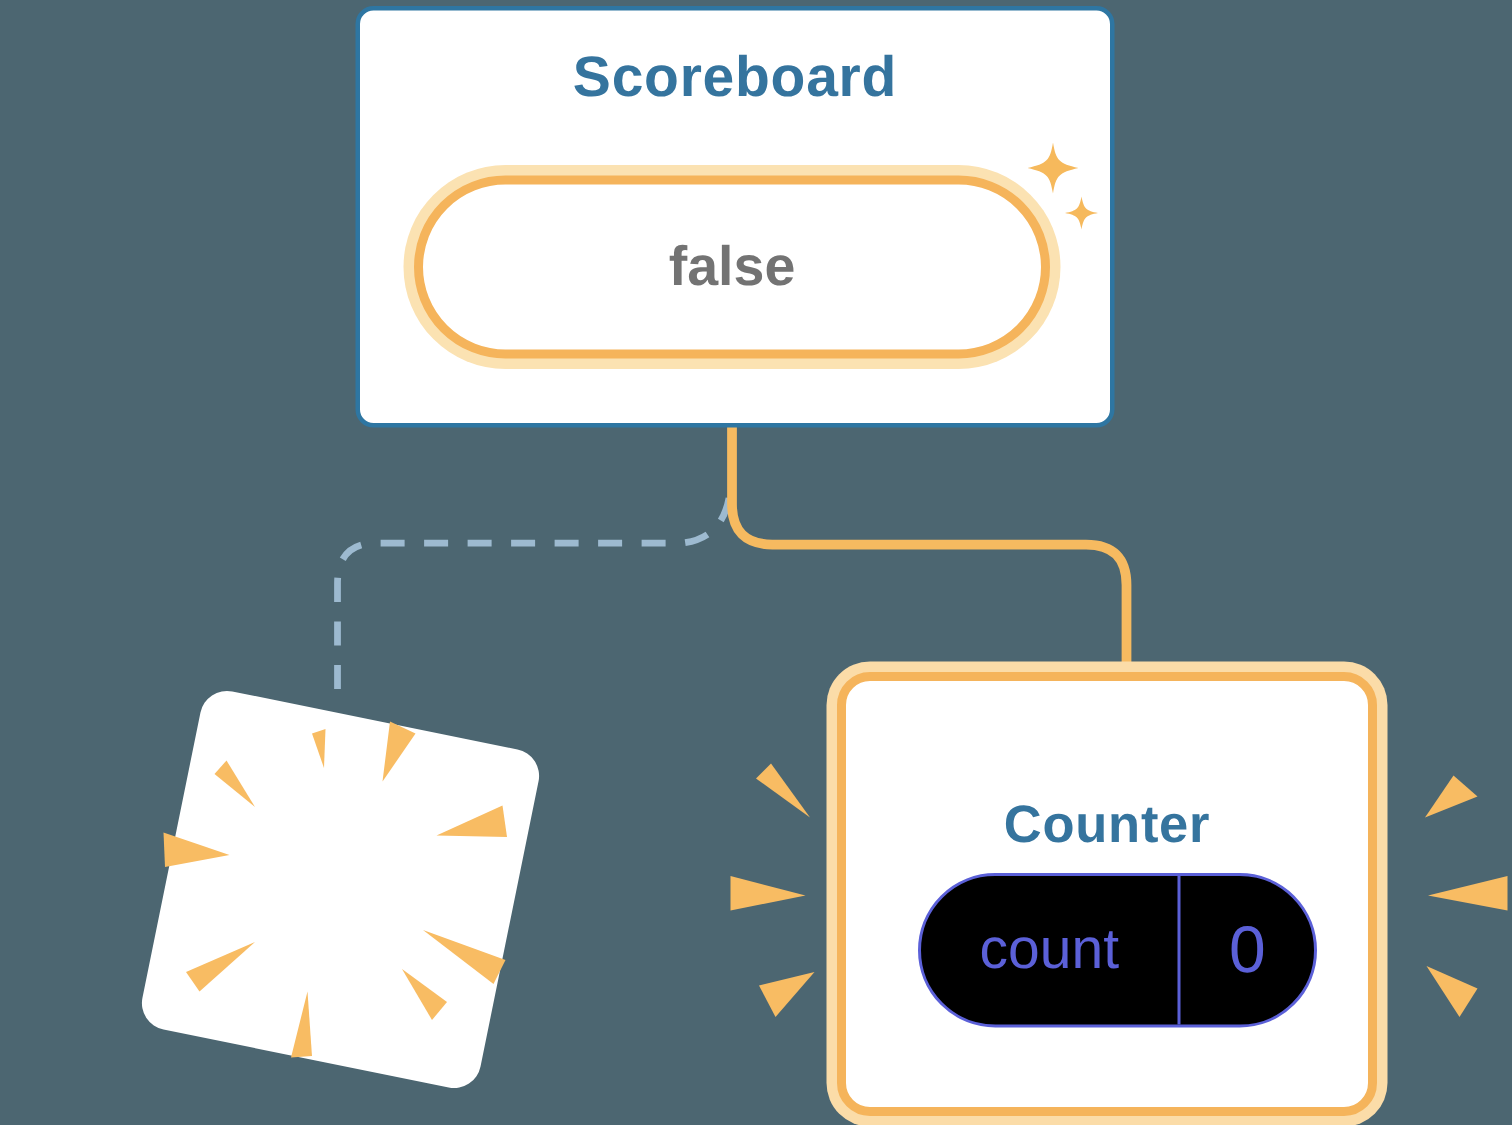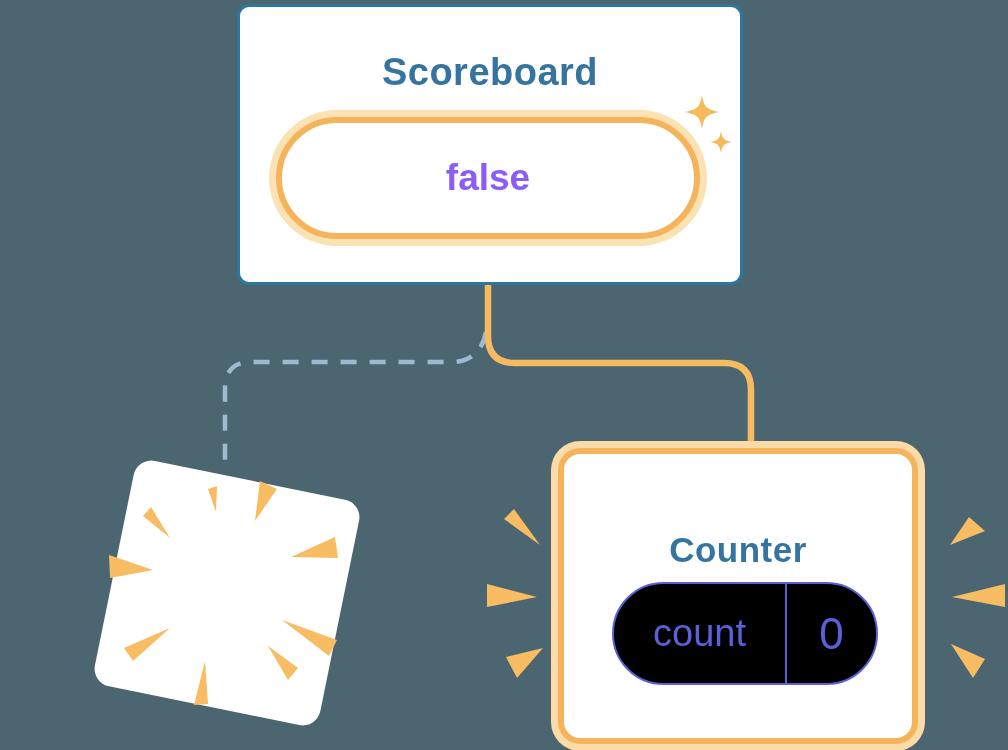--- a/index.html
+++ b/index.html
@@ -11,33 +11,33 @@
   svg.layer{position:absolute;left:0;top:0;pointer-events:none;}
   .card{position:absolute;background:#fff;box-sizing:border-box;}
   .card-title{
     text-align:center;color:#35749E;font-weight:600;letter-spacing:.5px;
   }
   
   #scoreboard{
     left:237px;top:4px;width:506px;height:281px;
     border:3px solid #2E76A2;border-radius:12px;
   }
-  #scoreboard .card-title{padding-top:44px;font-size:38px;}
+  #scoreboard .card-title{padding-top:24px;font-size:38px;}
   #scoreboard .pill{
     position:absolute;left:36px;top:110px;width:424px;height:122px;
     background:#fff;border:6px solid #F5B45B;border-radius:999px;
     box-shadow:0 0 0 7px #FBE2B2;
     display:flex;align-items:stretch;box-sizing:border-box;
   }
   #scoreboard .pill .cell{
     display:flex;align-items:center;justify-content:center;
     color:#6367D8;font-size:37px;
   }
   #scoreboard .pill .cell.key{width:253px;border-right:2px solid #F2B35C;}
-  #scoreboard .pill .cell.val{flex:1;font-weight:bold;color:#8b5cf6;text-align:center;}
+  #scoreboard .pill .cell.val{flex:1;font-weight:bold;color:#737373;text-align:center;}
   
   #counter{
     left:558px;top:448px;width:360px;height:296px;
     border:6px solid #F5B45B;border-radius:22px;
     box-shadow:0 0 0 7px #FBDCA8;
   }
   #counter .card-title{padding-top:76px;font-size:35px;}
   #counter .pill{
     position:absolute;left:48px;top:128px;width:266px;height:103px;
     background:#000000;border:2.5px solid #5B60D8;border-radius:999px;

